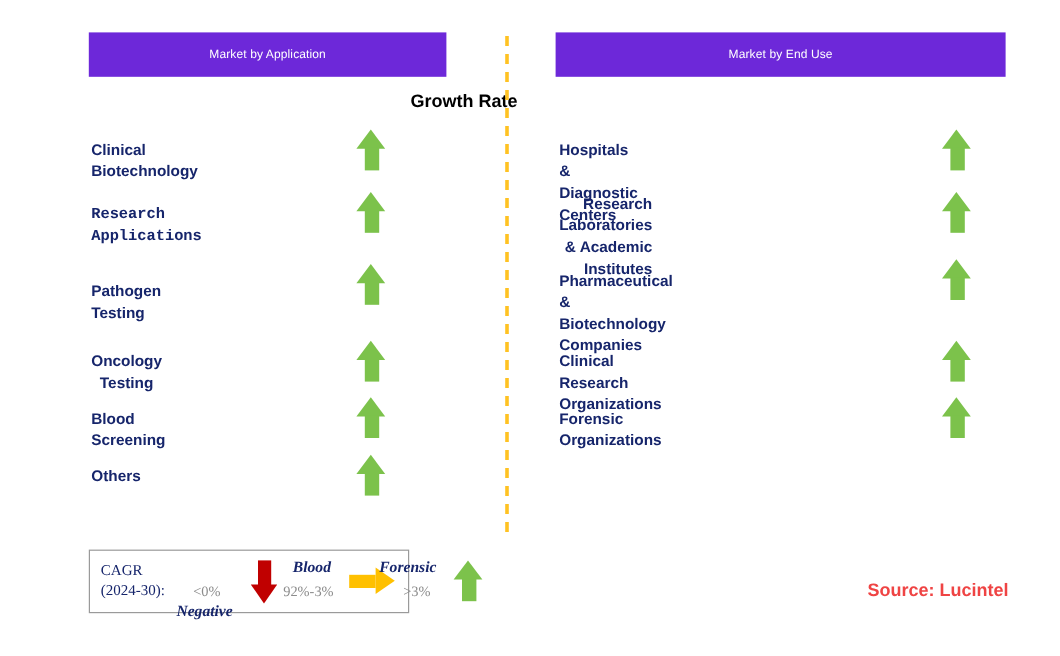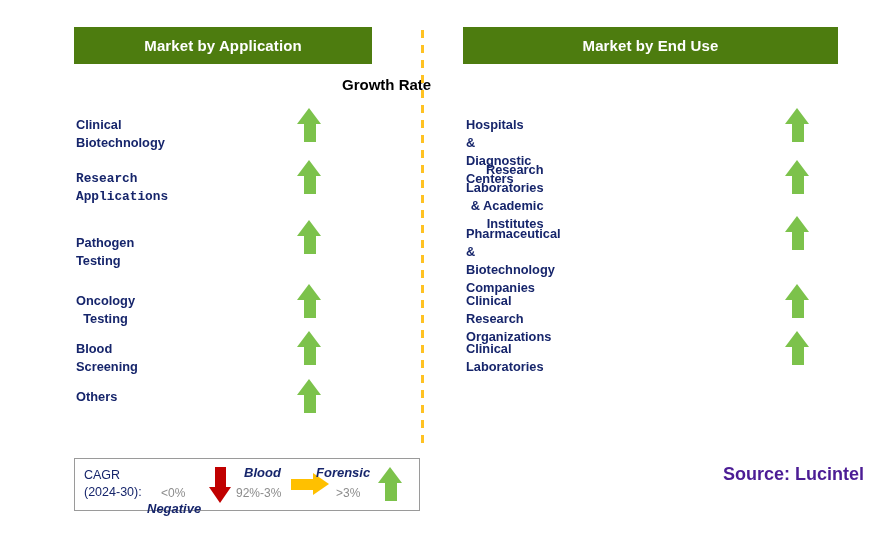--- a/index.html
+++ b/index.html
@@ -19,24 +19,24 @@
   .panel { position: absolute; top: 0; }
   #panel-application { left: 74px; width: 298px; }
   #panel-enduse { left: 463px; width: 375px; }
 
   .panel-header {
     position: absolute;
     top: 27px;
     left: 0;
     right: 0;
     height: 37px;
-    background: #4d7c0f;
+    background: #6d28d9;
     color: #ffffff;
-    font-size: 15px;
-    font-weight: bold;
+    font-size: 10px;
+    font-weight: normal;
     display: flex;
     align-items: center;
     justify-content: center;
     letter-spacing: 0.1px;
   }
 
   .growth-rate-label {
     position: absolute;
     top: 76px;
     font-size: 15px;
@@ -154,25 +154,26 @@
       rgba(255,255,255,0) 8px, rgba(255,255,255,0) 15px
     );
     background-size: 3px 15px;
     background-repeat: repeat-y;
   }
 
   #legend-box {
     position: absolute;
     left: 74px;
     top: 458px;
-    width: 346px;
+    width: 267px;
     height: 53px;
     border: 1.5px solid #9a9a9a;
     background: #ffffff;
     box-sizing: border-box;
+    font-family: Liberation Serif, serif;
   }
   .legend-item { position: absolute; }
   .legend-title {
     position: absolute;
     left: 9px;
     top: 8px;
     font-size: 12.5px;
     color: #16256b;
     line-height: 17px;
     white-space: pre-line;
@@ -188,24 +189,24 @@
   .legend-range {
     position: absolute;
     font-size: 12px;
     color: #8c8c8c;
     white-space: nowrap;
   }
 
   #source-note {
     position: absolute;
     left: 723px;
-    top: 464px;
-    font-size: 18px;
+    top: 484px;
+    font-size: 15px;
     font-weight: bold;
-    color: #4c1d95;
+    color: #ef4444;
     white-space: nowrap;
   }
 </style>
 </head>
 <body>
 
 <div class="panel" id="panel-application">
   <div class="panel-header">Market by Application</div>
   <div class="growth-rate-label">Growth Rate</div>
 </div>
@@ -313,21 +314,21 @@
   <div class="row-label" style="left:466px;">Clinical Research Organizations</div>
   <div class="arrow-cell" style="left:785px; top:-8px;">
     <div class="arrow-up">
         <span class="head"></span>
         <span class="stem"></span>
       </div>
   </div>
 </div>
 
 <div class="row" id="end-row-4" style="top:340px;">
-  <div class="row-label" style="left:466px;">Clinical Laboratories</div>
+  <div class="row-label" style="left:466px;">Forensic Organizations</div>
   <div class="arrow-cell" style="left:785px; top:-9px;">
     <div class="arrow-up">
         <span class="head"></span>
         <span class="stem"></span>
       </div>
   </div>
 </div>
 
 <div id="legend-box">
   <div class="legend-title">CAGR

